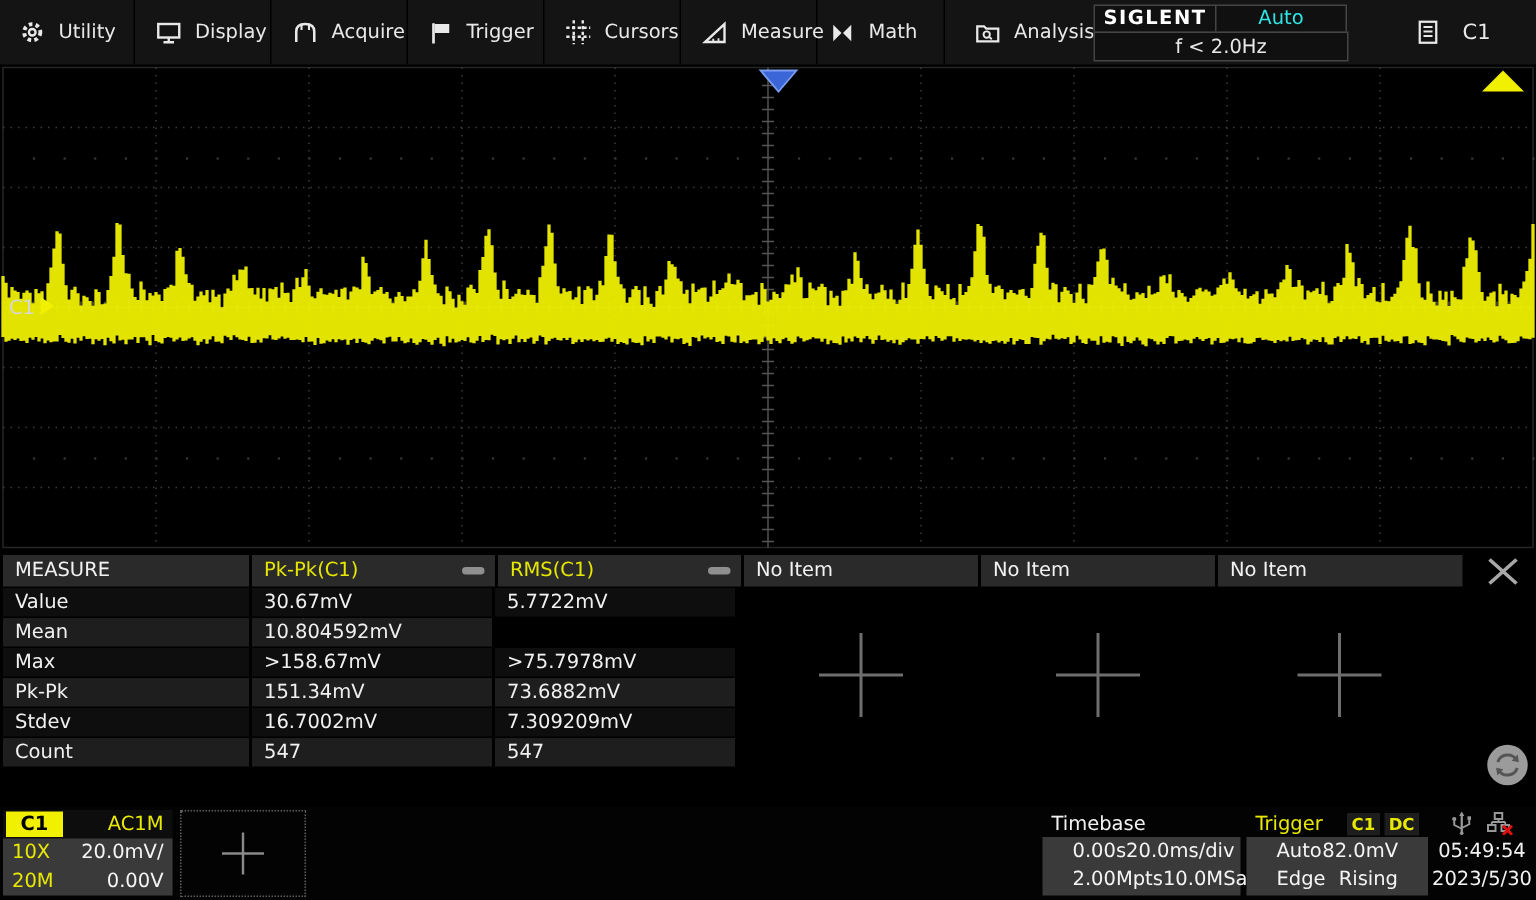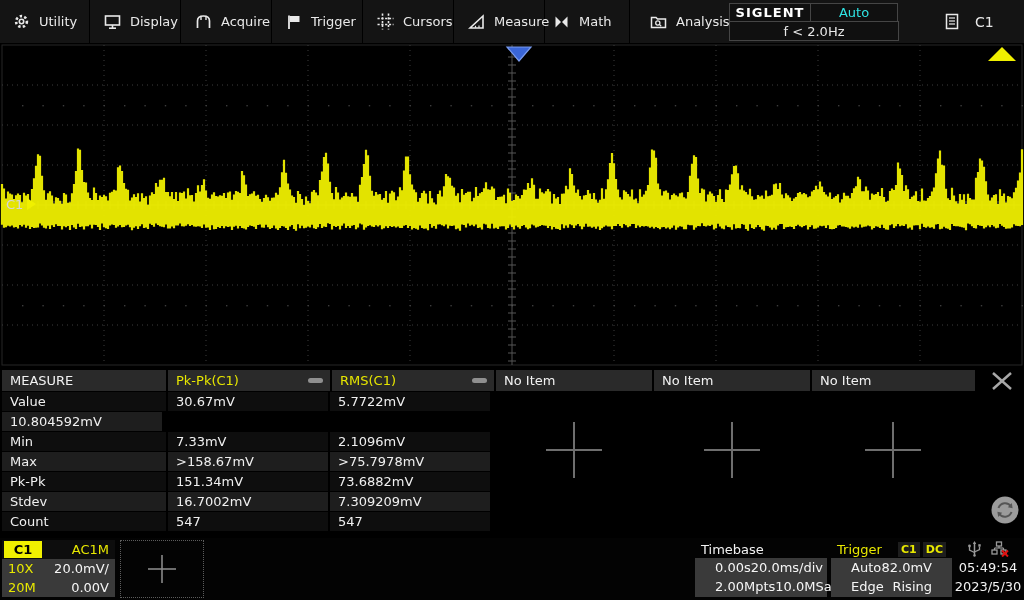--- a/index.html
+++ b/index.html
@@ -505,28 +505,24 @@
 
     <div id="m-rows">
 
         <div class="m-row">
           <div class="m-cell m-label">Value</div>
           <div class="m-cell m-v">30.67mV</div>
           <div class="m-cell m-v">5.7722mV</div>
         </div>
 
         <div class="m-row">
+          <div class="m-cell m-label">Mean</div>
           <div class="m-cell m-v">10.804592mV</div>
         </div>
 
-        <div class="m-row">
-          <div class="m-cell m-label">Min</div>
-          <div class="m-cell m-v">7.33mV</div>
-          <div class="m-cell m-v">2.1096mV</div>
-        </div>
 
         <div class="m-row">
           <div class="m-cell m-label">Max</div>
           <div class="m-cell m-v">&gt;158.67mV</div>
           <div class="m-cell m-v">&gt;75.7978mV</div>
         </div>
 
         <div class="m-row">
           <div class="m-cell m-label">Pk-Pk</div>
           <div class="m-cell m-v">151.34mV</div>

